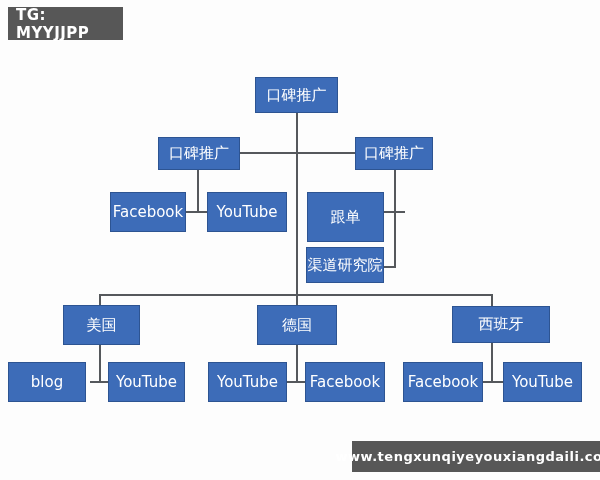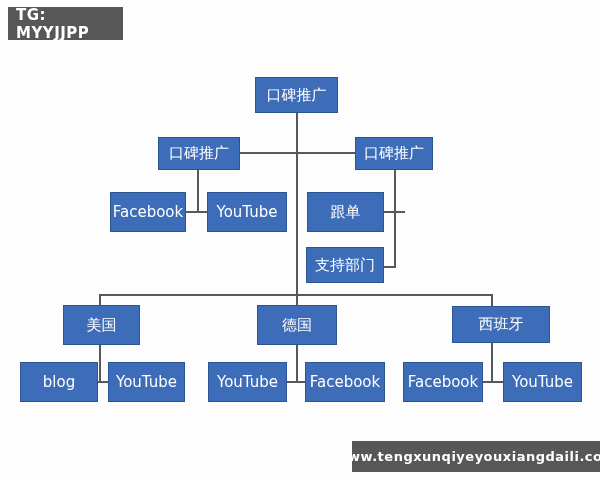--- a/index.html
+++ b/index.html
@@ -60,27 +60,27 @@
   <div class="vline" style="left:491px;top:343px;height:40px;"></div>
   <div class="hline" style="left:483px;top:381px;width:20px;"></div>
 
   <div class="node" style="left:255px;top:77px;width:83px;height:36px;">口碑推广</div>
 
   <div class="node" style="left:158px;top:137px;width:82px;height:33px;">口碑推广</div>
   <div class="node" style="left:355px;top:137px;width:78px;height:33px;">口碑推广</div>
 
   <div class="node" style="left:110px;top:192px;width:76px;height:40px;">Facebook</div>
   <div class="node" style="left:207px;top:192px;width:80px;height:40px;">YouTube</div>
-  <div class="node" style="left:307px;top:192px;width:77px;height:40px;">跟单</div>
-  <div class="node" style="left:306px;top:247px;width:78px;height:36px;">支持部门</div>
+  <div class="node" style="left:307px;top:192px;width:77px;height:50px;">跟单</div>
+  <div class="node" style="left:306px;top:247px;width:78px;height:36px;">渠道研究院</div>
 
   <div class="node" style="left:257px;top:305px;width:80px;height:40px;">德国</div>
   <div class="node" style="left:63px;top:305px;width:77px;height:40px;">美国</div>
   <div class="node" style="left:452px;top:306px;width:98px;height:37px;">西班牙</div>
 
-  <div class="node" style="left:20px;top:362px;width:78px;height:40px;">blog</div>
+  <div class="node" style="left:8px;top:362px;width:78px;height:40px;">blog</div>
   <div class="node" style="left:108px;top:362px;width:77px;height:40px;">YouTube</div>
   <div class="node" style="left:208px;top:362px;width:79px;height:40px;">YouTube</div>
   <div class="node" style="left:305px;top:362px;width:80px;height:40px;">Facebook</div>
   <div class="node" style="left:403px;top:362px;width:80px;height:40px;">Facebook</div>
   <div class="node" style="left:503px;top:362px;width:79px;height:40px;">YouTube</div>
 
 </div>
 
 </body></html>

